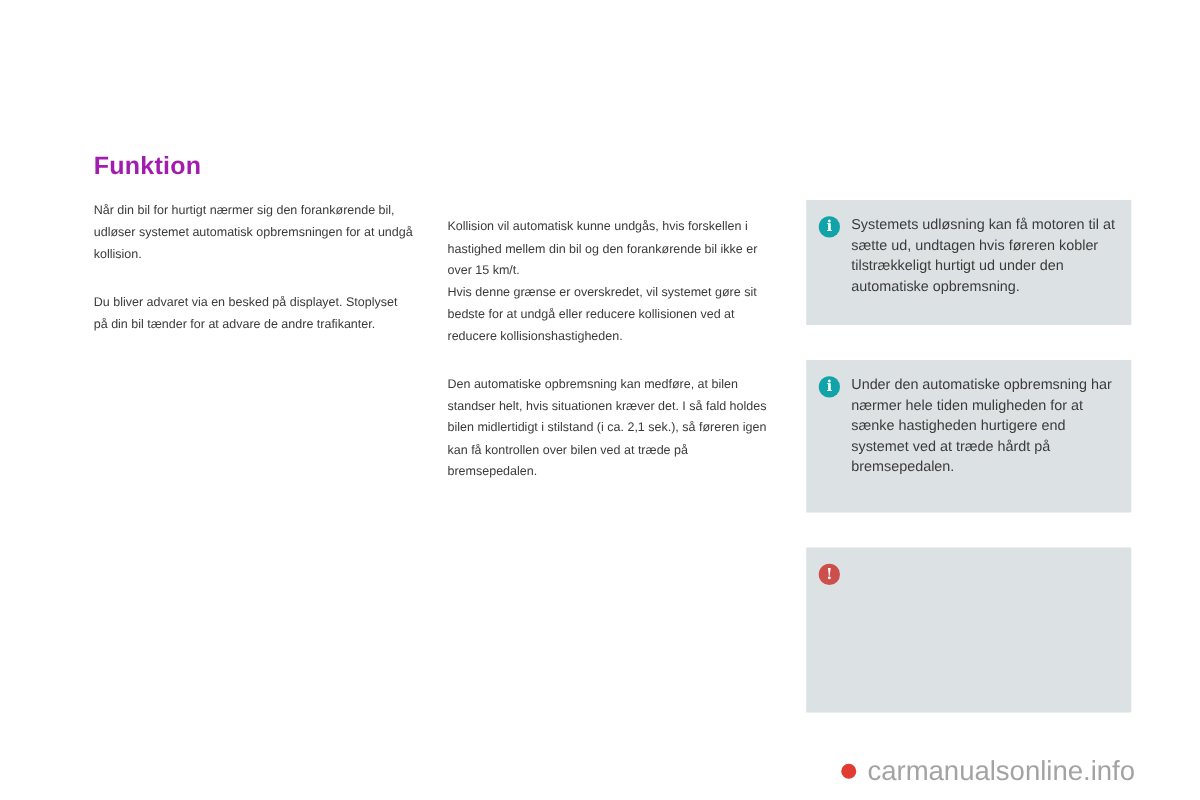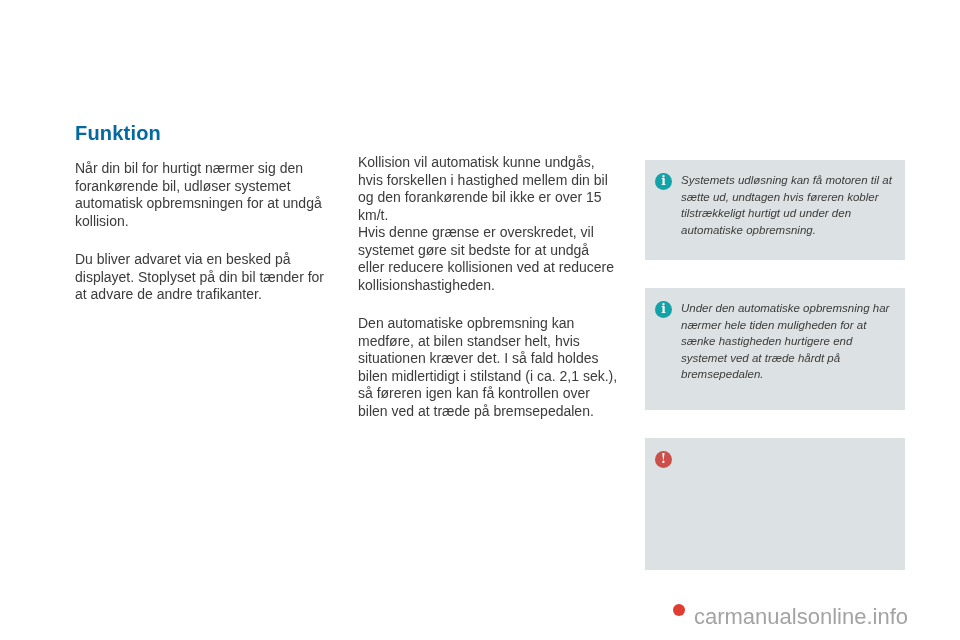--- a/index.html
+++ b/index.html
@@ -5,56 +5,56 @@
   html, body { margin: 0; padding: 0; }
   body {
     width: 960px; height: 640px;
     background: #ffffff;
     font-family: "Liberation Sans", sans-serif;
     position: relative;
     overflow: hidden;
   }
   .page-title {
     position: absolute; left: 75px; top: 122px;
-    font-size: 20px; font-weight: 700; color: #0369a1;
+    font-size: 20px; font-weight: 700; color: #a21caf;
     letter-spacing: 0.2px; margin: 0;
   }
   .text-col {
     position: absolute;
-    font-size: 14px; line-height: 17.5px; color: #3b3b3b;
+    font-size: 10px; line-height: 17.5px; color: #3b3b3b;
   }
   .text-col p { margin: 0 0 21px 0; white-space: pre-line; }
   .col-left   { left: 75px;  top: 160px; width: 256px; }
-  .col-middle { left: 358px; top: 154px; width: 260px; }
+  .col-middle { left: 358px; top: 173px; width: 260px; }
 
   .info-box {
     position: absolute; left: 645px; width: 260px;
     box-sizing: border-box;
     background: #dce2e3;
     padding: 12px 12px 12px 36px;
     font-size: 11.5px; line-height: 16.5px; color: #3b3b3b;
   }
-  .info-box p { margin: 0; white-space: pre-line; font-style: italic; }
+  .info-box p { margin: 0; white-space: pre-line; }
   .box-1 { top: 160px; min-height: 100px; }
   .box-2 { top: 288px; min-height: 122px; }
   .box-3 { top: 438px; min-height: 132px; }
 
   .badge {
     position: absolute; left: 10px; top: 13px;
     width: 17px; height: 17px; border-radius: 50%;
     color: #ffffff; font-size: 12px; font-weight: 700;
     text-align: center; line-height: 17px;
     font-family: "DejaVu Serif", serif;
   }
   .badge-info { background: #12a3a8; }
   .badge-warn { background: #cd4f4c; }
 
   .watermark {
     position: absolute; right: 52px; bottom: 10px;
-    display: flex; gap: 9px;
+    display: flex; align-items: center; gap: 9px;
     color: #a3a3a3; font-size: 22px;
   }
   .wm-dot {
     width: 12px; height: 12px; border-radius: 50%;
     background: #e03c31; display: inline-block;
   }
 </style>
 </head>
 <body>
 

